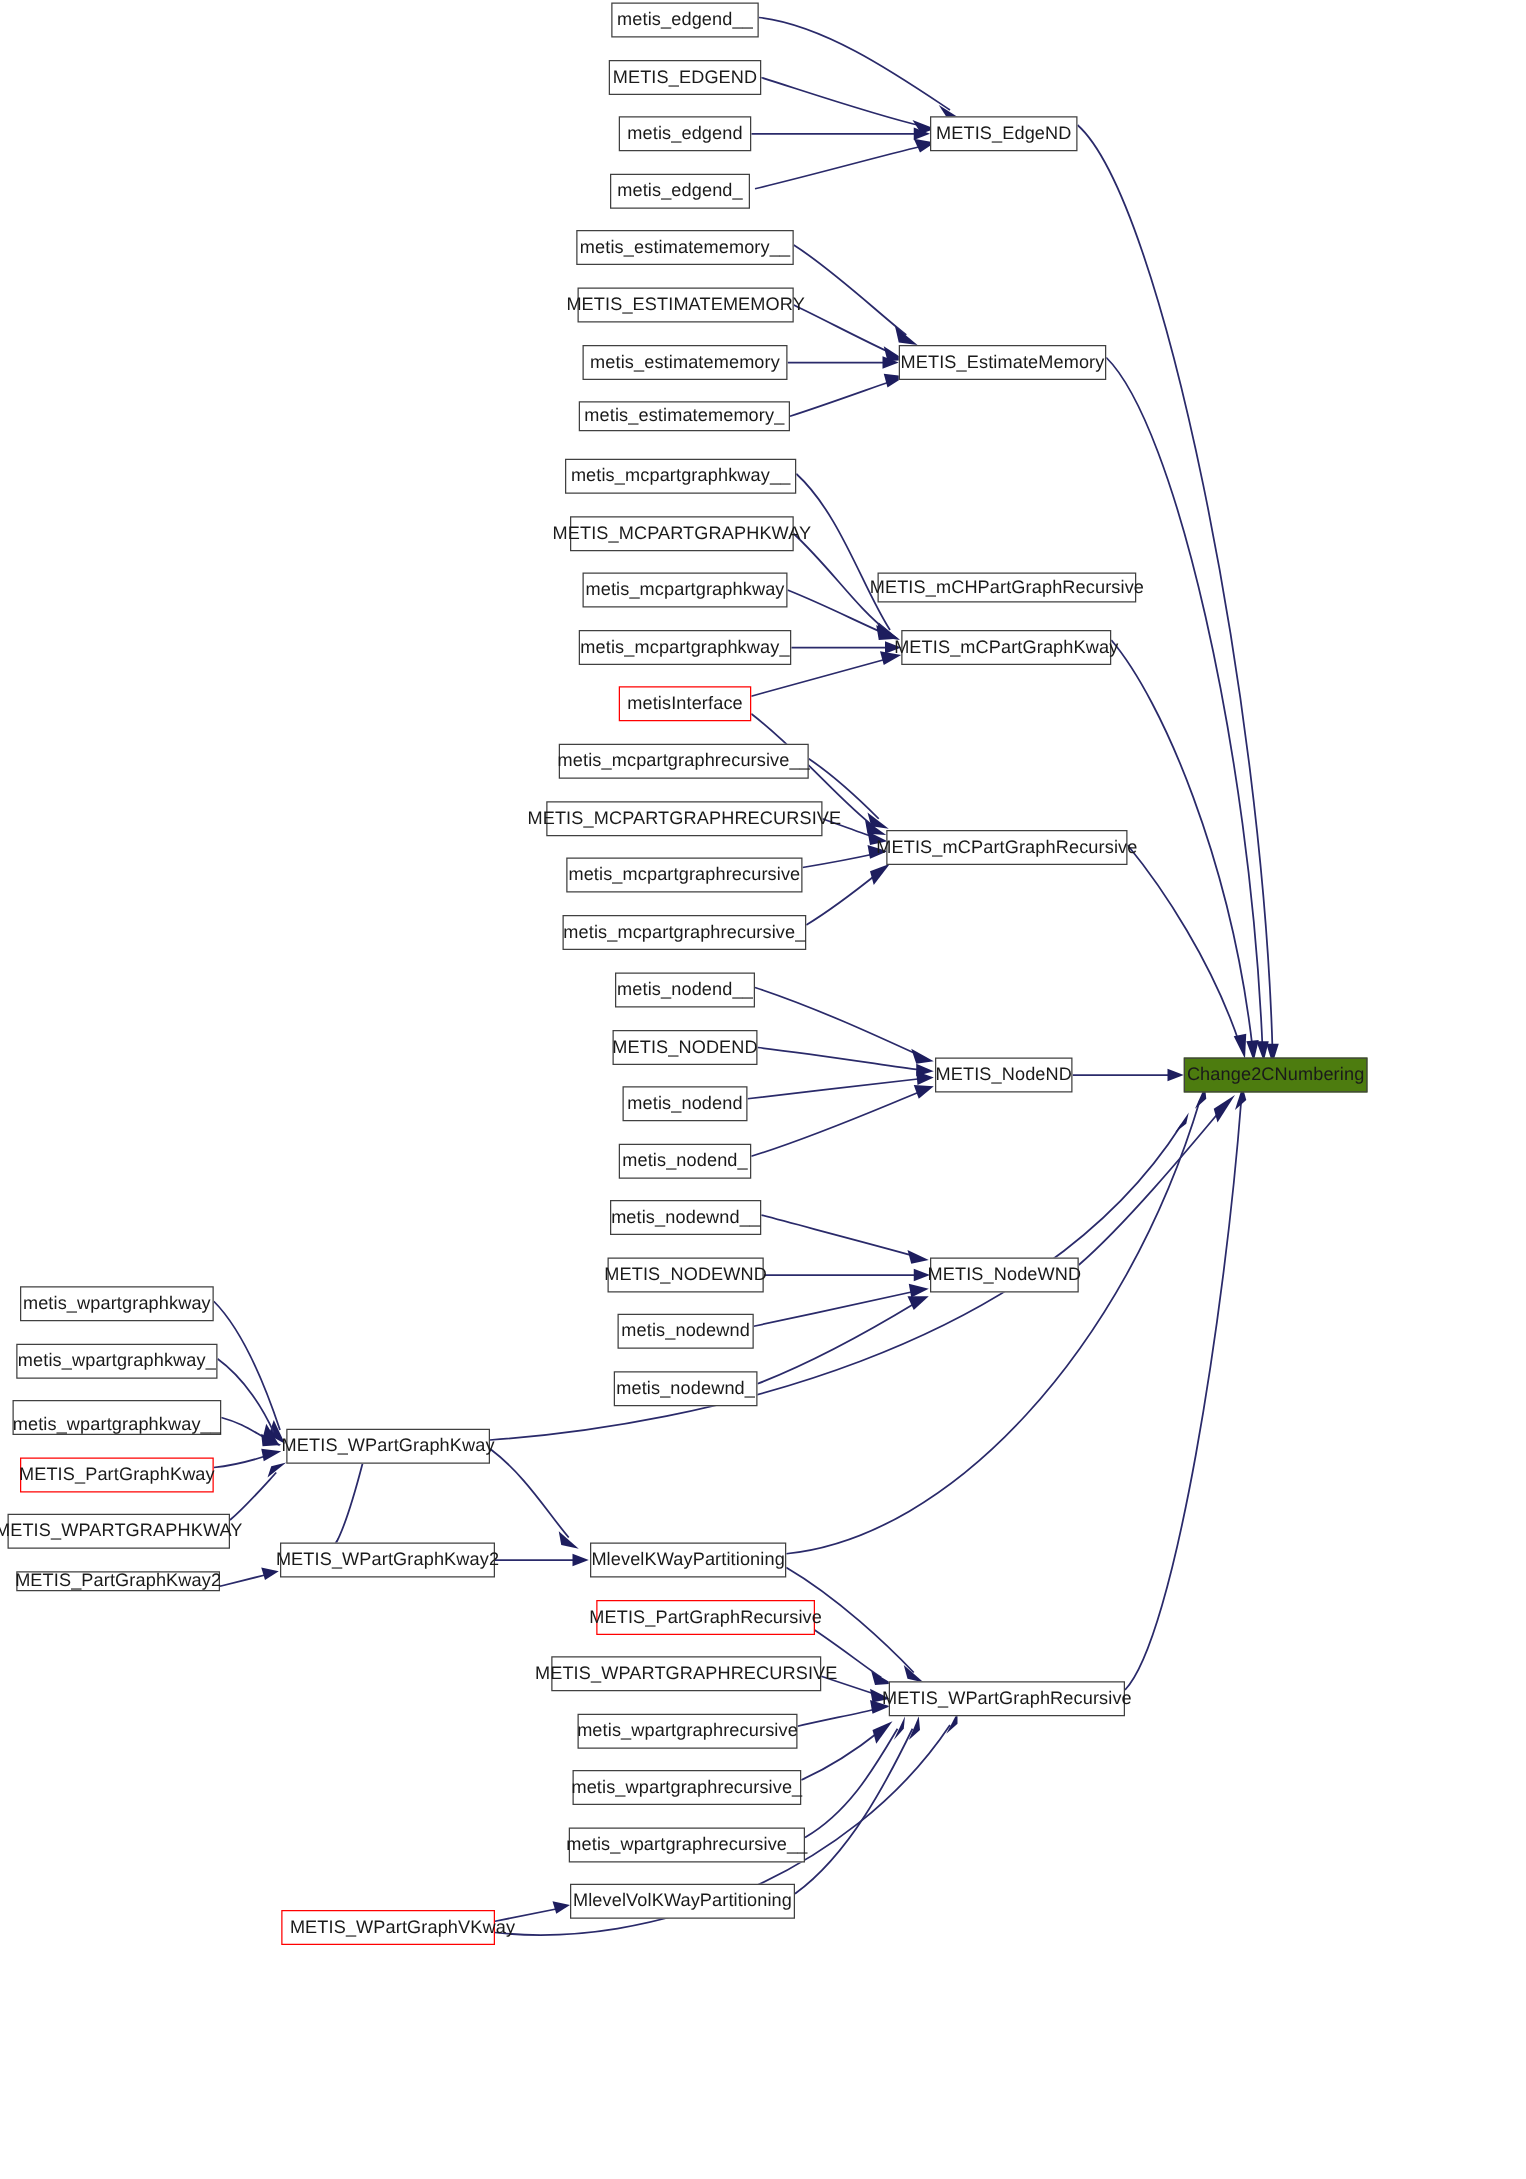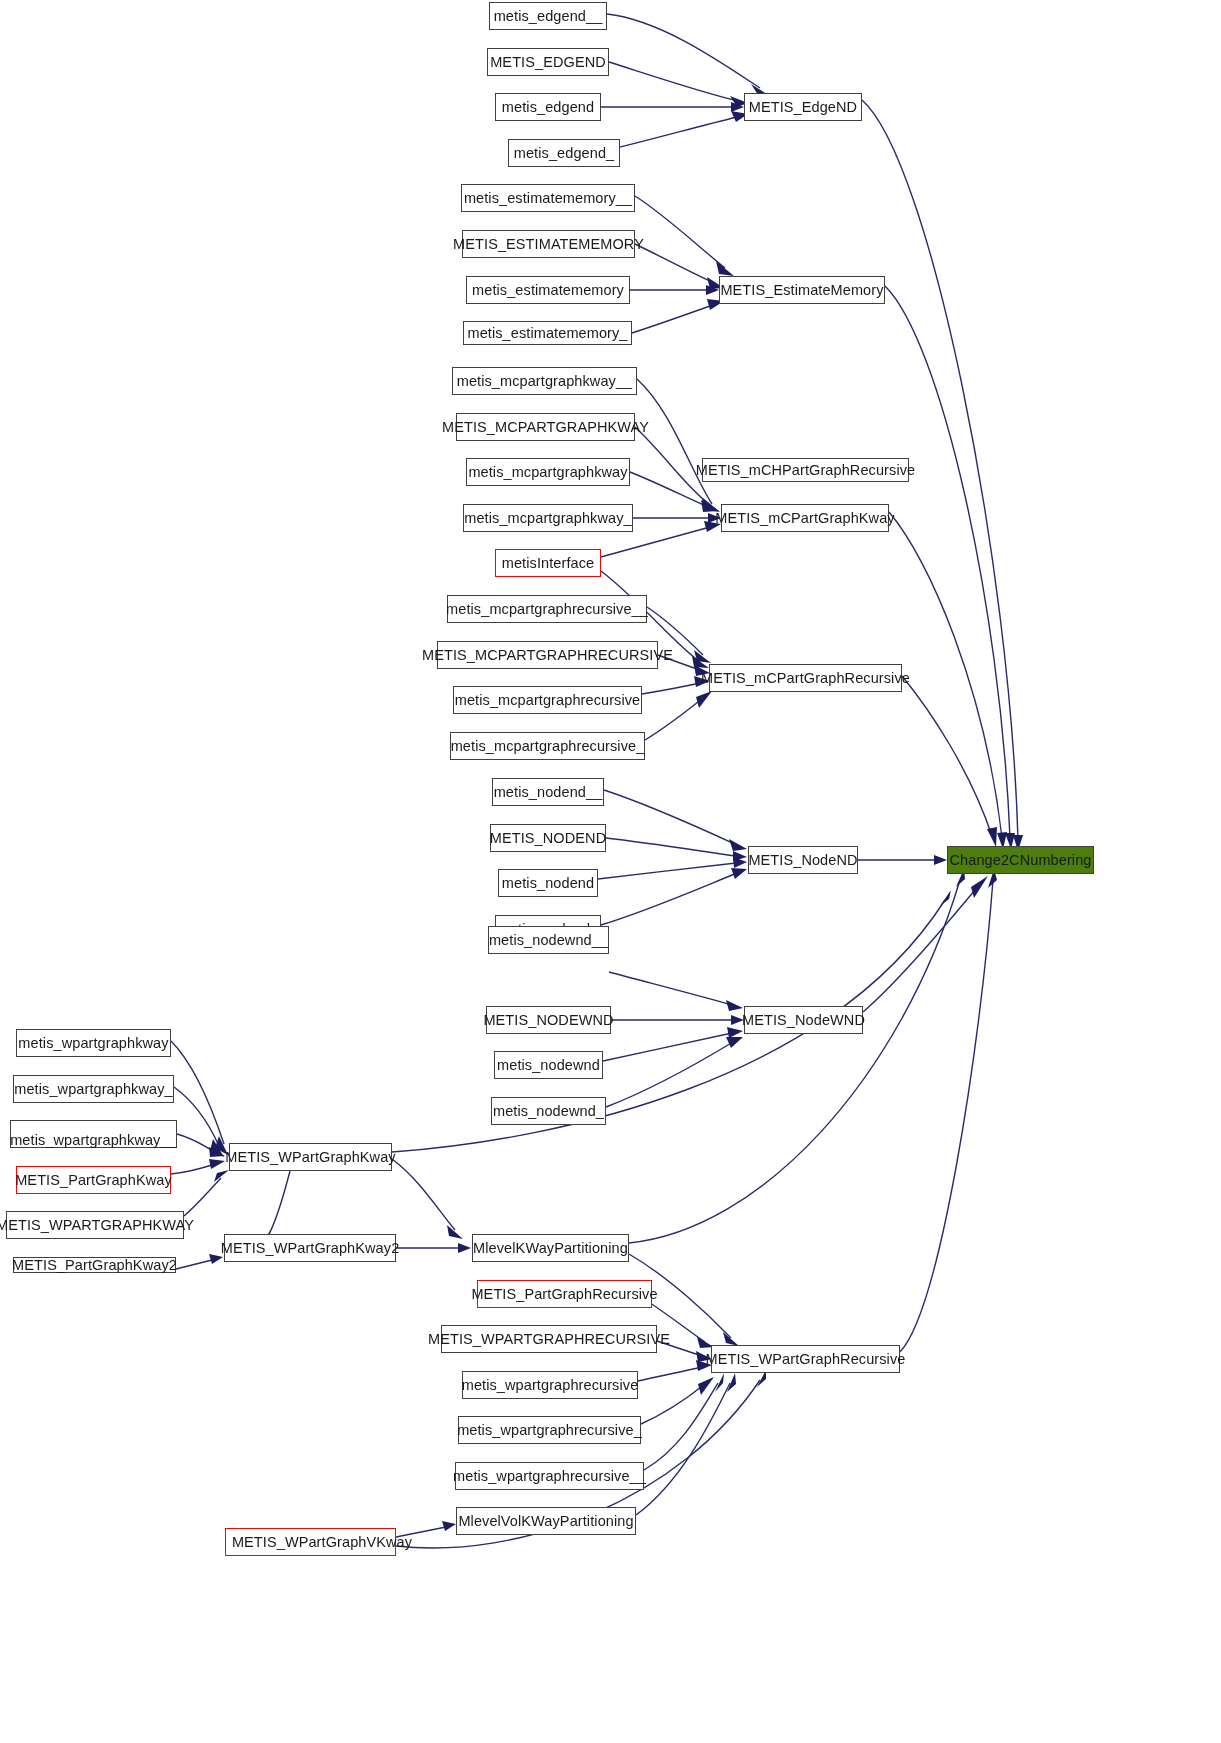--- a/index.html
+++ b/index.html
@@ -173,21 +173,21 @@
     </svg>
 <div class="node-box" style="left: 489px; top: 2px; width: 118px; height: 28px;">
       <span class="node-label">metis_edgend__</span>
     </div>
     <div class="node-box" style="left: 487px; top: 48px; width: 122px; height: 28px;">
       <span class="node-label">METIS_EDGEND</span>
     </div>
     <div class="node-box" style="left: 495px; top: 93px; width: 106px; height: 28px;">
       <span class="node-label">metis_edgend</span>
     </div>
-    <div class="node-box" style="left: 508px; top: 139px; width: 112px; height: 28px;">
+    <div class="node-box" style="left: 488px; top: 139px; width: 112px; height: 28px;">
       <span class="node-label">metis_edgend_</span>
     </div>
     <div class="node-box" style="left: 744px; top: 93px; width: 118px; height: 28px;">
       <span class="node-label">METIS_EdgeND</span>
     </div>
     <div class="node-box" style="left: 461px; top: 184px; width: 174px; height: 28px;">
       <span class="node-label">metis_estimatememory__</span>
     </div>
     <div class="node-box" style="left: 462px; top: 230px; width: 173px; height: 28px;">
       <span class="node-label">METIS_ESTIMATEMEMORY</span>
@@ -245,21 +245,21 @@
     </div>
     <div class="node-box" style="left: 498px; top: 869px; width: 100px; height: 28px;">
       <span class="node-label">metis_nodend</span>
     </div>
     <div class="node-box" style="left: 495px; top: 915px; width: 106px; height: 28px;">
       <span class="node-label">metis_nodend_</span>
     </div>
     <div class="node-box" style="left: 748px; top: 846px; width: 110px; height: 28px;">
       <span class="node-label">METIS_NodeND</span>
     </div>
-    <div class="node-box" style="left: 488px; top: 926px; width: 121px; height: 28px;">
+    <div class="node-box" style="left: 488px; top: 960px; width: 121px; height: 28px;">
       <span class="node-label">metis_nodewnd__</span>
     </div>
     <div class="node-box" style="left: 486px; top: 1006px; width: 125px; height: 28px;">
       <span class="node-label">METIS_NODEWND</span>
     </div>
     <div class="node-box" style="left: 494px; top: 1051px; width: 109px; height: 28px;">
       <span class="node-label">metis_nodewnd</span>
     </div>
     <div class="node-box" style="left: 491px; top: 1097px; width: 115px; height: 28px;">
       <span class="node-label">metis_nodewnd_</span>

